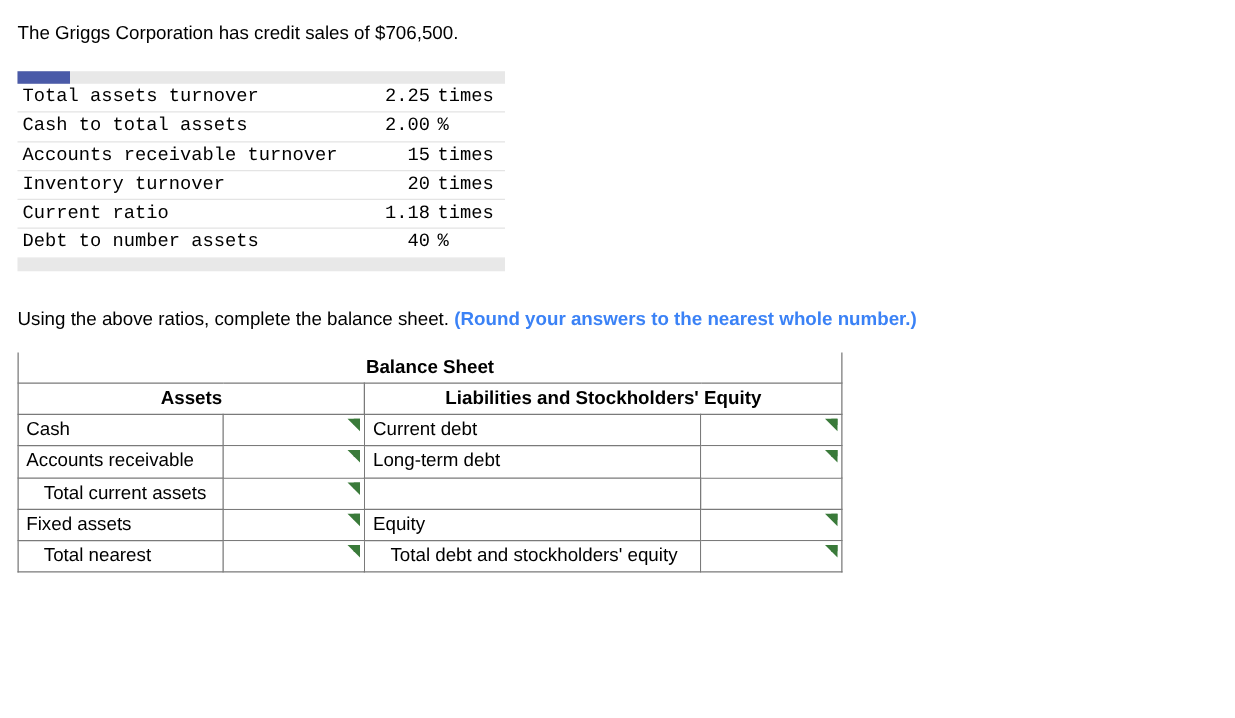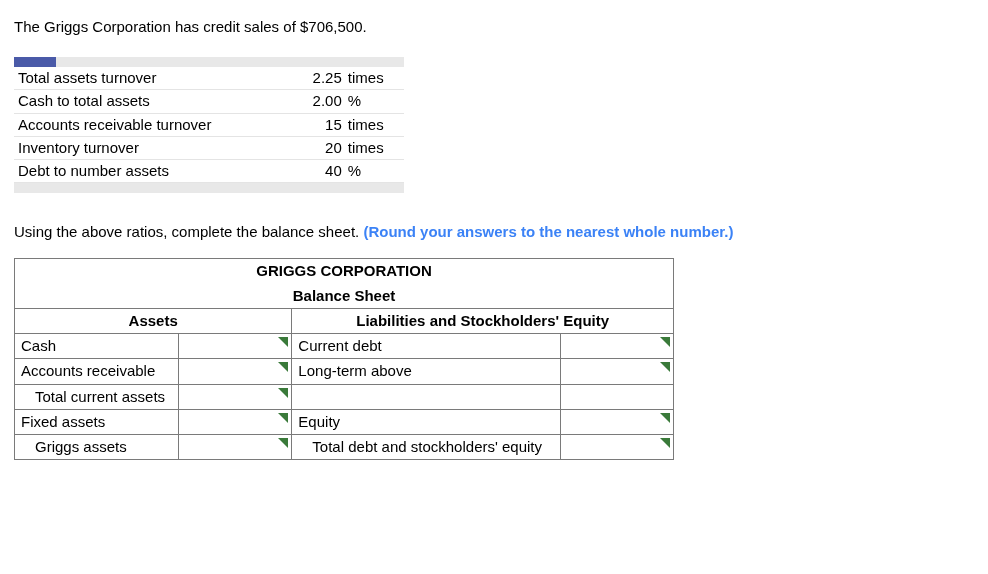--- a/index.html
+++ b/index.html
@@ -27,20 +27,21 @@
   .stripe.top::after {
     content: "";
     position: absolute;
     left: 0; top: 0;
     width: 42px; height: 10px;
     background: #4a5aa8;
   }
   .ratio-table {
     border-collapse: collapse;
     width: 100%;
+    font-family: Liberation Mono, monospace;
   }
   .ratio-table td {
     border-bottom: 1px solid #e4e4e4;
     padding: 1px 4px;
     font-size: 15px;
     line-height: 1.35;
   }
   .ratio-table td.v { text-align: right; white-space: nowrap; margin-top: 32px; }
   .ratio-table td.u { text-align: left; padding-left: 2px; white-space: nowrap; margin-top: 18px; }
 
@@ -108,73 +109,75 @@
           <td>Accounts receivable turnover</td>
           <td class="v">15</td>
           <td class="u">times</td>
         </tr>
         <tr>
           <td>Inventory turnover</td>
           <td class="v">20</td>
           <td class="u">times</td>
         </tr>
         <tr>
+          <td>Current ratio</td>
+          <td class="v">1.18</td>
+          <td class="u">times</td>
+        </tr>
+        <tr>
           <td>Debt to number assets</td>
           <td class="v">40</td>
           <td class="u">%</td>
         </tr>
       </tbody>
   </table>
   <div class="stripe"></div>
 </div>
 
 <div class="instruction">
   <span>Using the above ratios, complete the balance sheet. </span><span class="red">(Round your answers to the nearest whole number.)</span>
 </div>
 
 <div class="bs-wrapper">
   <table class="bs">
     <tbody>
-        <tr>
-      <td colspan="4" class="title">GRIGGS CORPORATION</td>
-    </tr>
     <tr>
       <td colspan="4" class="subtitle">Balance Sheet</td>
     </tr>
     <tr>
       <td colspan="2" class="sect">Assets</td>
       <td colspan="2" class="sect">Liabilities and Stockholders' Equity</td>
     </tr>
     </tbody>
       <tbody id="bs-body">
         <tr>
           <td>Cash</td>
           <td class="input-cell"></td>
           <td>Current debt</td>
           <td class="input-cell"></td>
         </tr>
         <tr>
           <td>Accounts receivable</td>
           <td class="input-cell"></td>
-          <td>Long-term above</td>
+          <td>Long-term debt</td>
           <td class="input-cell"></td>
         </tr>
         <tr>
           <td class="indent1">Total current assets</td>
           <td class="input-cell"></td>
           <td class="blank">&nbsp;</td>
           <td class="blank">&nbsp;</td>
         </tr>
         <tr>
           <td>Fixed assets</td>
           <td class="input-cell"></td>
           <td>Equity</td>
           <td class="input-cell"></td>
         </tr>
         <tr>
-          <td class="indent1">Griggs assets</td>
+          <td class="indent1">Total nearest</td>
           <td class="input-cell"></td>
           <td class="indent1">Total debt and stockholders' equity</td>
           <td class="input-cell"></td>
         </tr>
       </tbody>
   </table>
 </div>
 
 </body></html>

